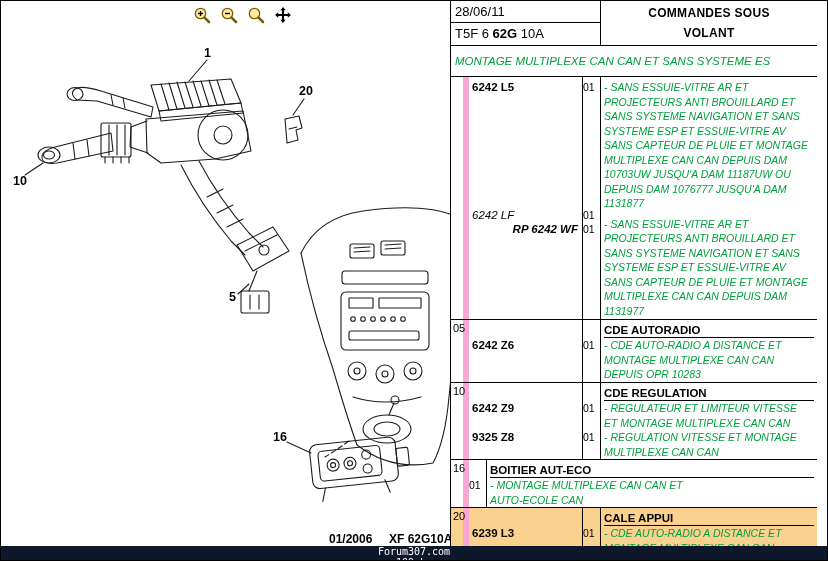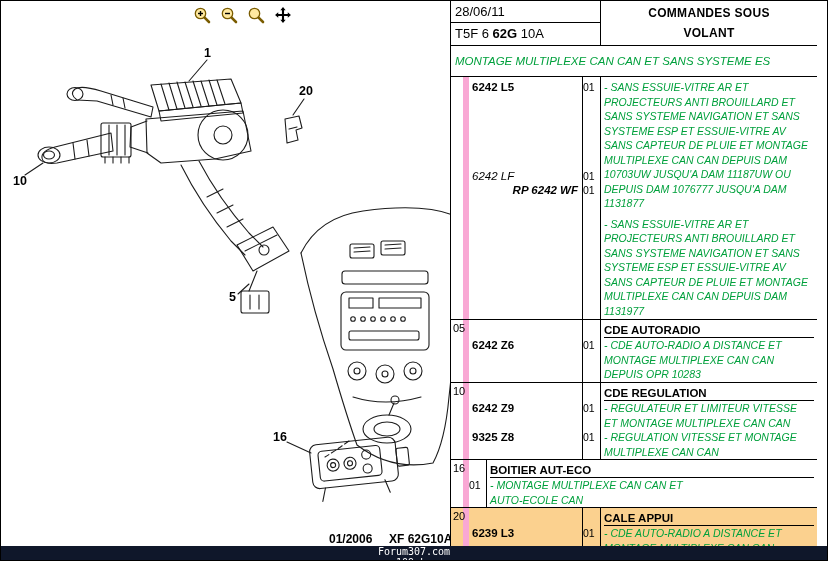--- a/index.html
+++ b/index.html
@@ -40,21 +40,21 @@
   .c4 { flex:1; padding:3px 3px 0 3px; }
   .idx { font-size:11px; padding:2px 0 0 2px; }
   .ref { font-weight:bold; font-size:11.5px; line-height:14.5px; }
   .ref.it { font-weight:normal; font-style:italic; }
   .ref.rp { font-weight:bold; font-style:italic; text-align:right; padding-right:2px; }
   .qty { font-size:10.5px; line-height:14.5px; }
   .band-header { font-weight:bold; font-size:11.5px; line-height:14px;
                  border-bottom:1px solid #000; }
   .desc { color:var(--green); font-style:italic; font-size:10.5px;
           line-height:14.5px; white-space:pre-line; }
-  .mt-a { margin-top:74px; }
+  .mt-a { margin-top:113px; }
   .mt-6 { margin-top:6px; }
   .mt-h { margin-top:15px; }
   .mt-2nd { margin-top:14.5px; }
 
   
   .footer { position:absolute; left:0; bottom:0; width:100%; height:14px;
             background:#0f172a; color:#fff; display:flex; justify-content:space-between;
             align-items:center; padding:0 5px; font-family:"DejaVu Sans Mono", monospace;
             font-size:10px; z-index:10;flex-direction:column; }
 </style>

